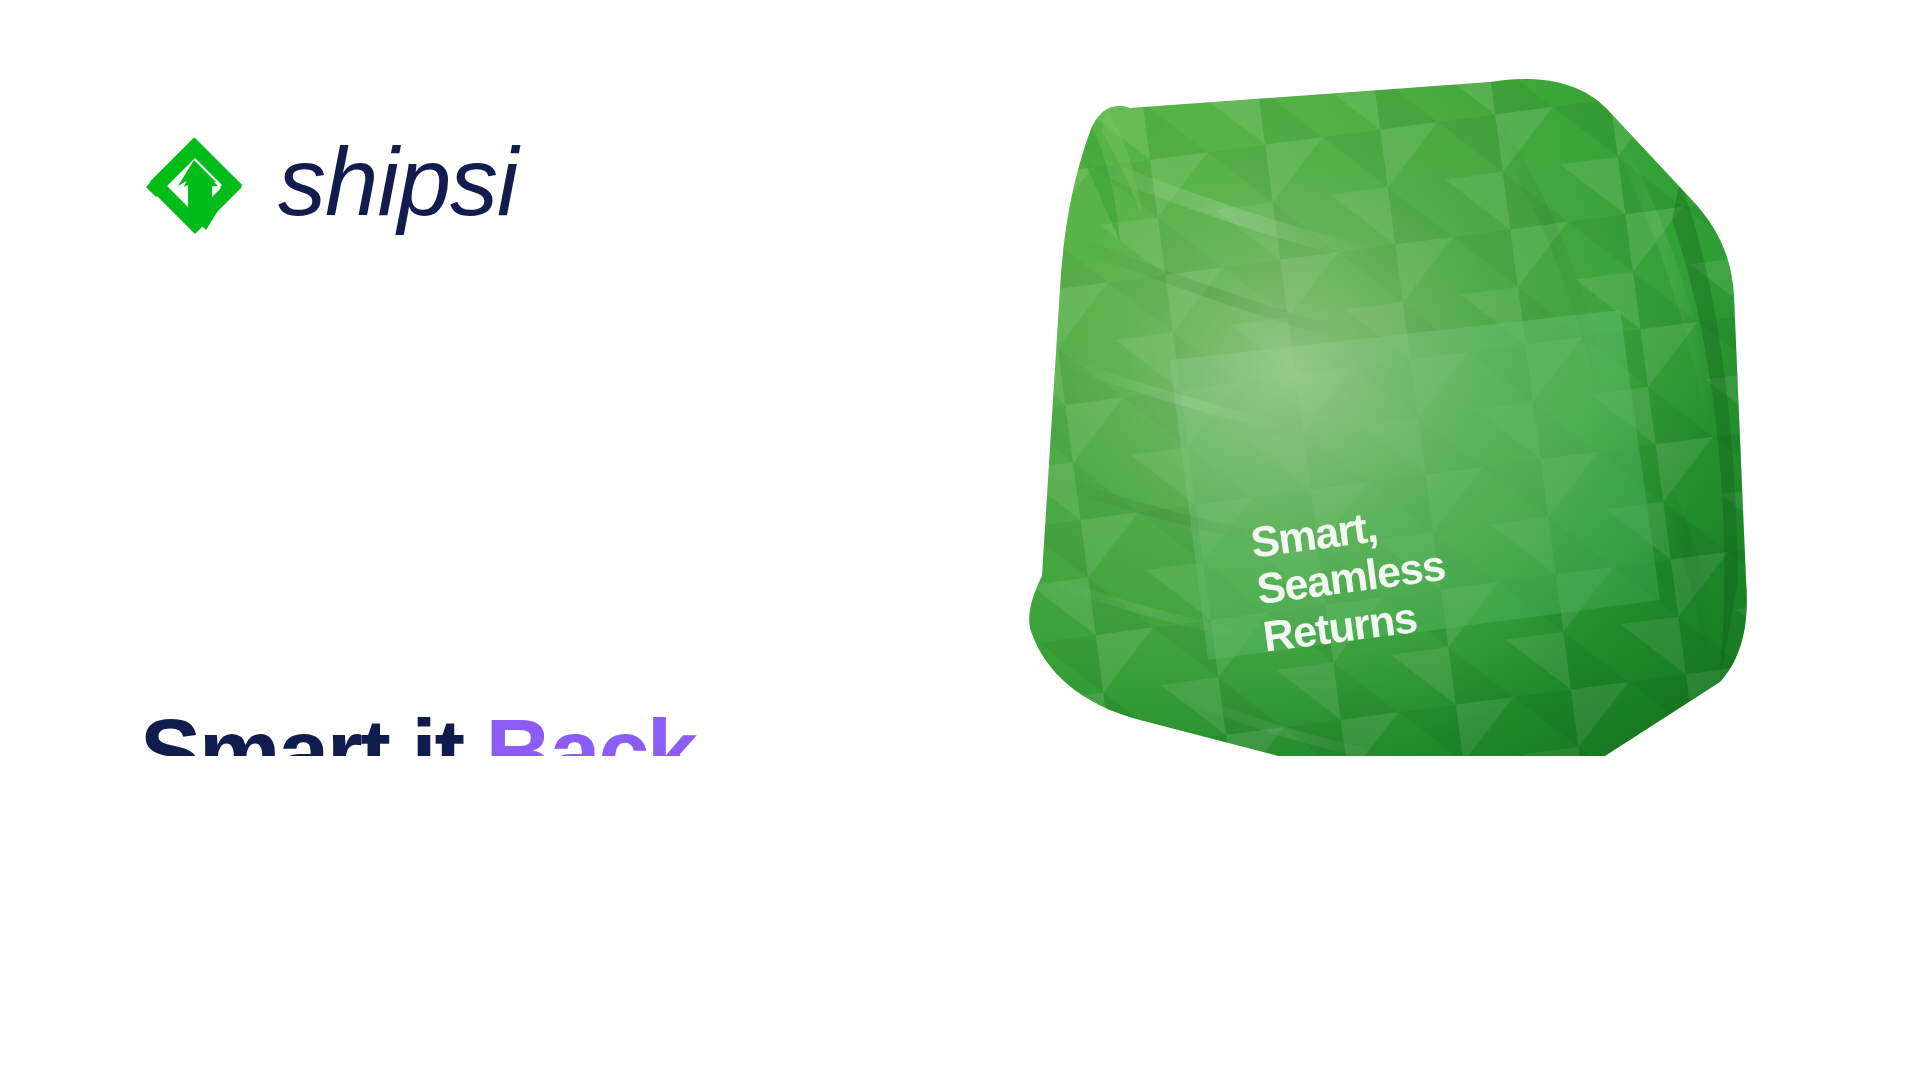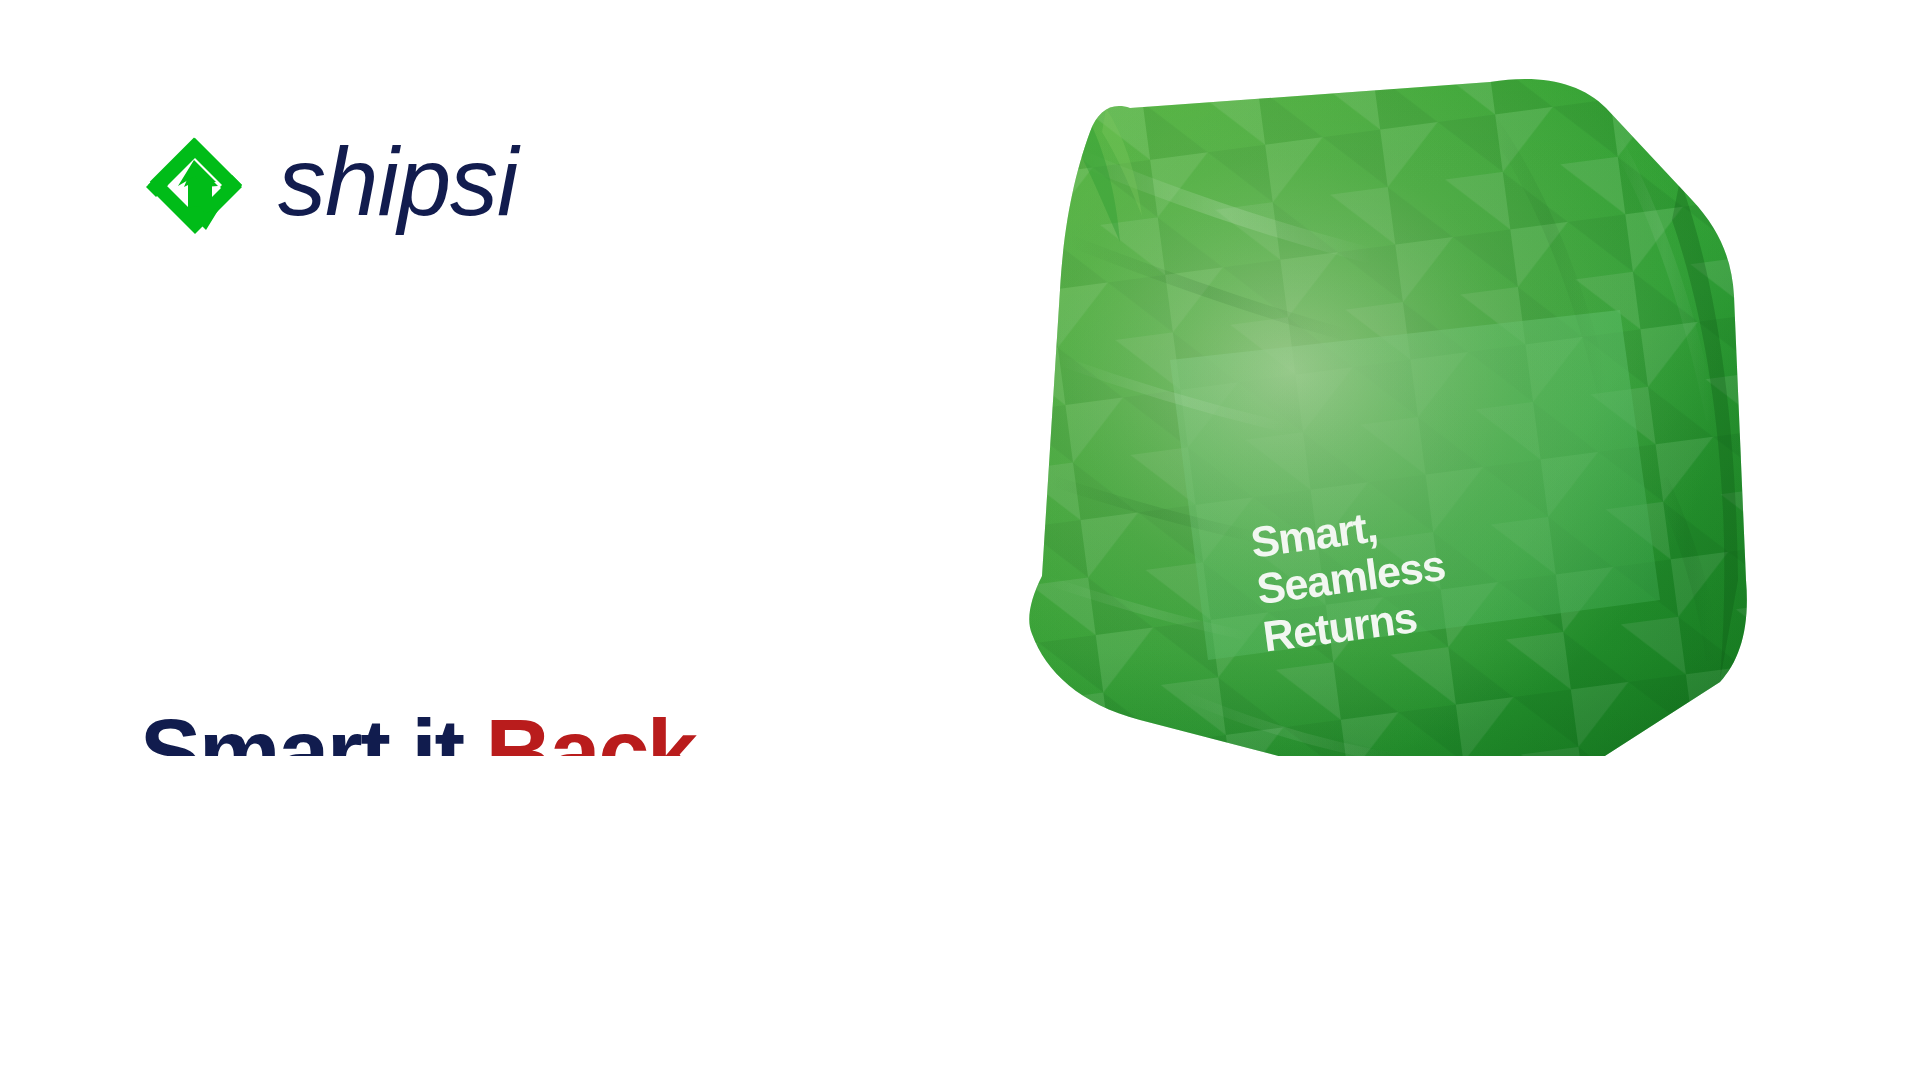--- a/index.html
+++ b/index.html
@@ -51,21 +51,21 @@
     top: 700px;
     font-family: "Liberation Sans", sans-serif;
     font-weight: bold;
     font-size: 92px;
     line-height: 1.14;
     letter-spacing: -2.5px;
     color: #111C4E;
     white-space: nowrap;
   }
   .headline .line { display: block; }
-  .hl-accent { color: #b91c1c; }
+  .hl-accent { color: #8b5cf6; }
 
   
   .artwork {
     position: absolute;
     left: 1020px;
     top: 60px;
     width: 900px;
     height: 1020px;
   }
   .artwork svg { display: block; width: 100%; height: 100%; }

